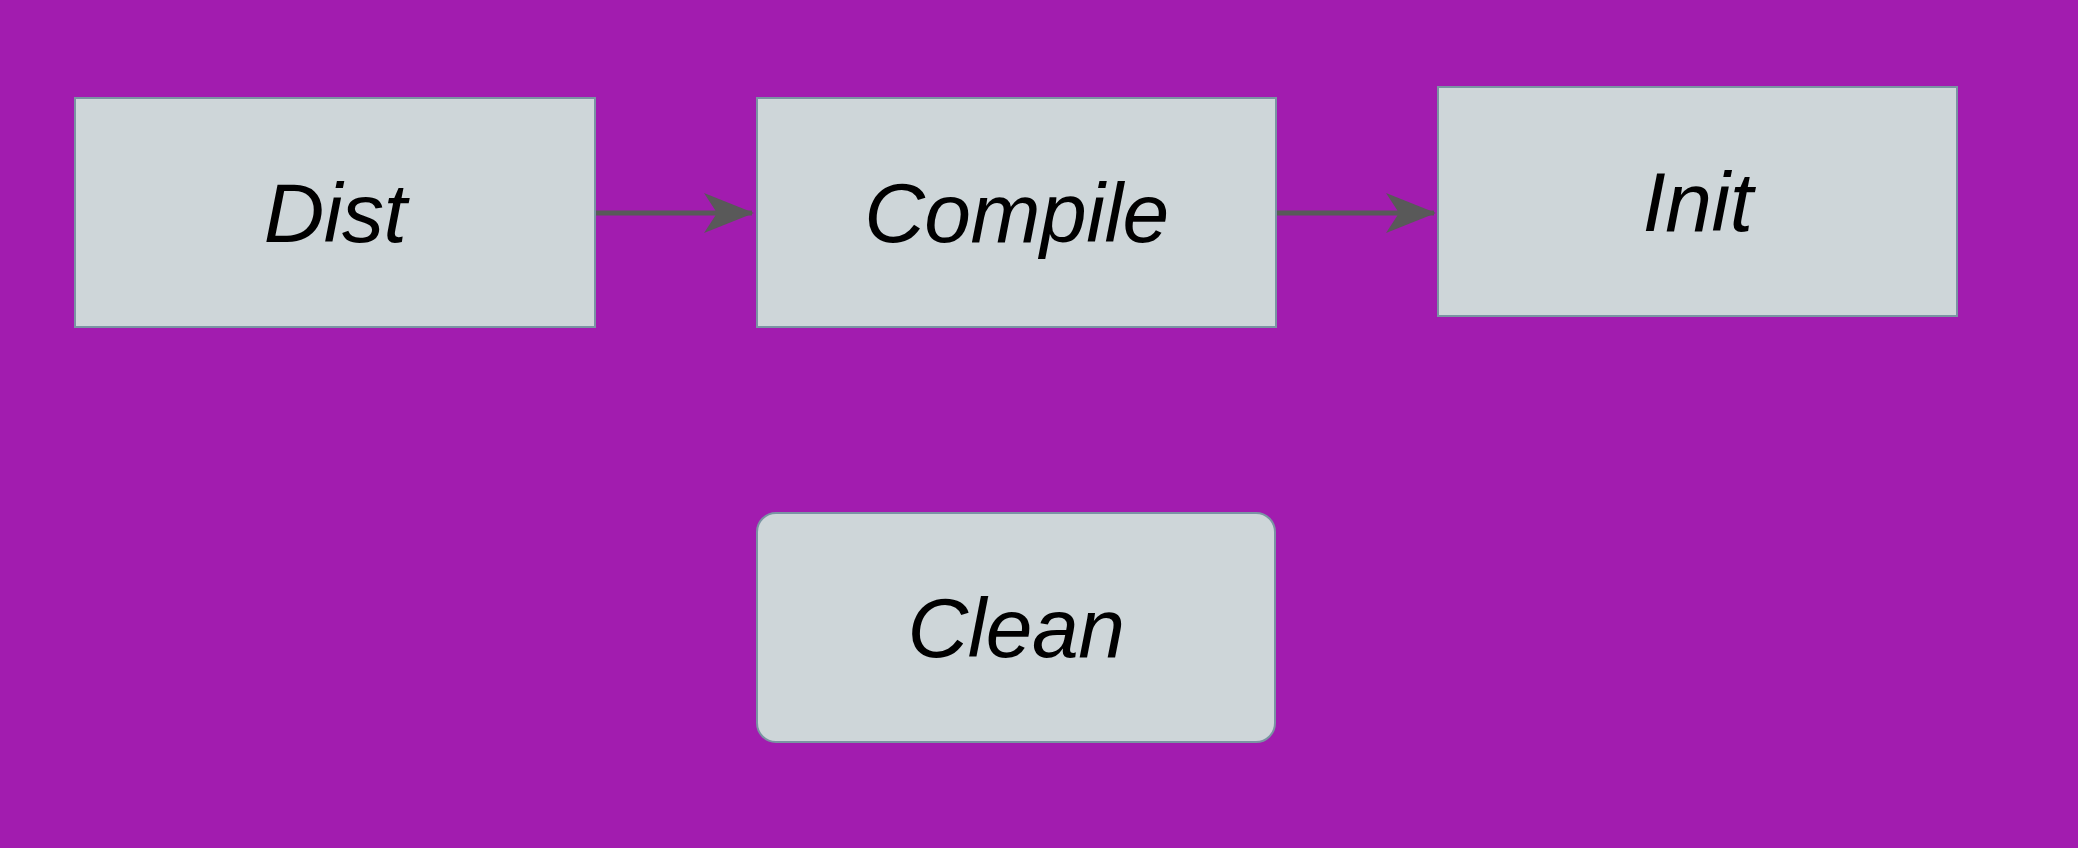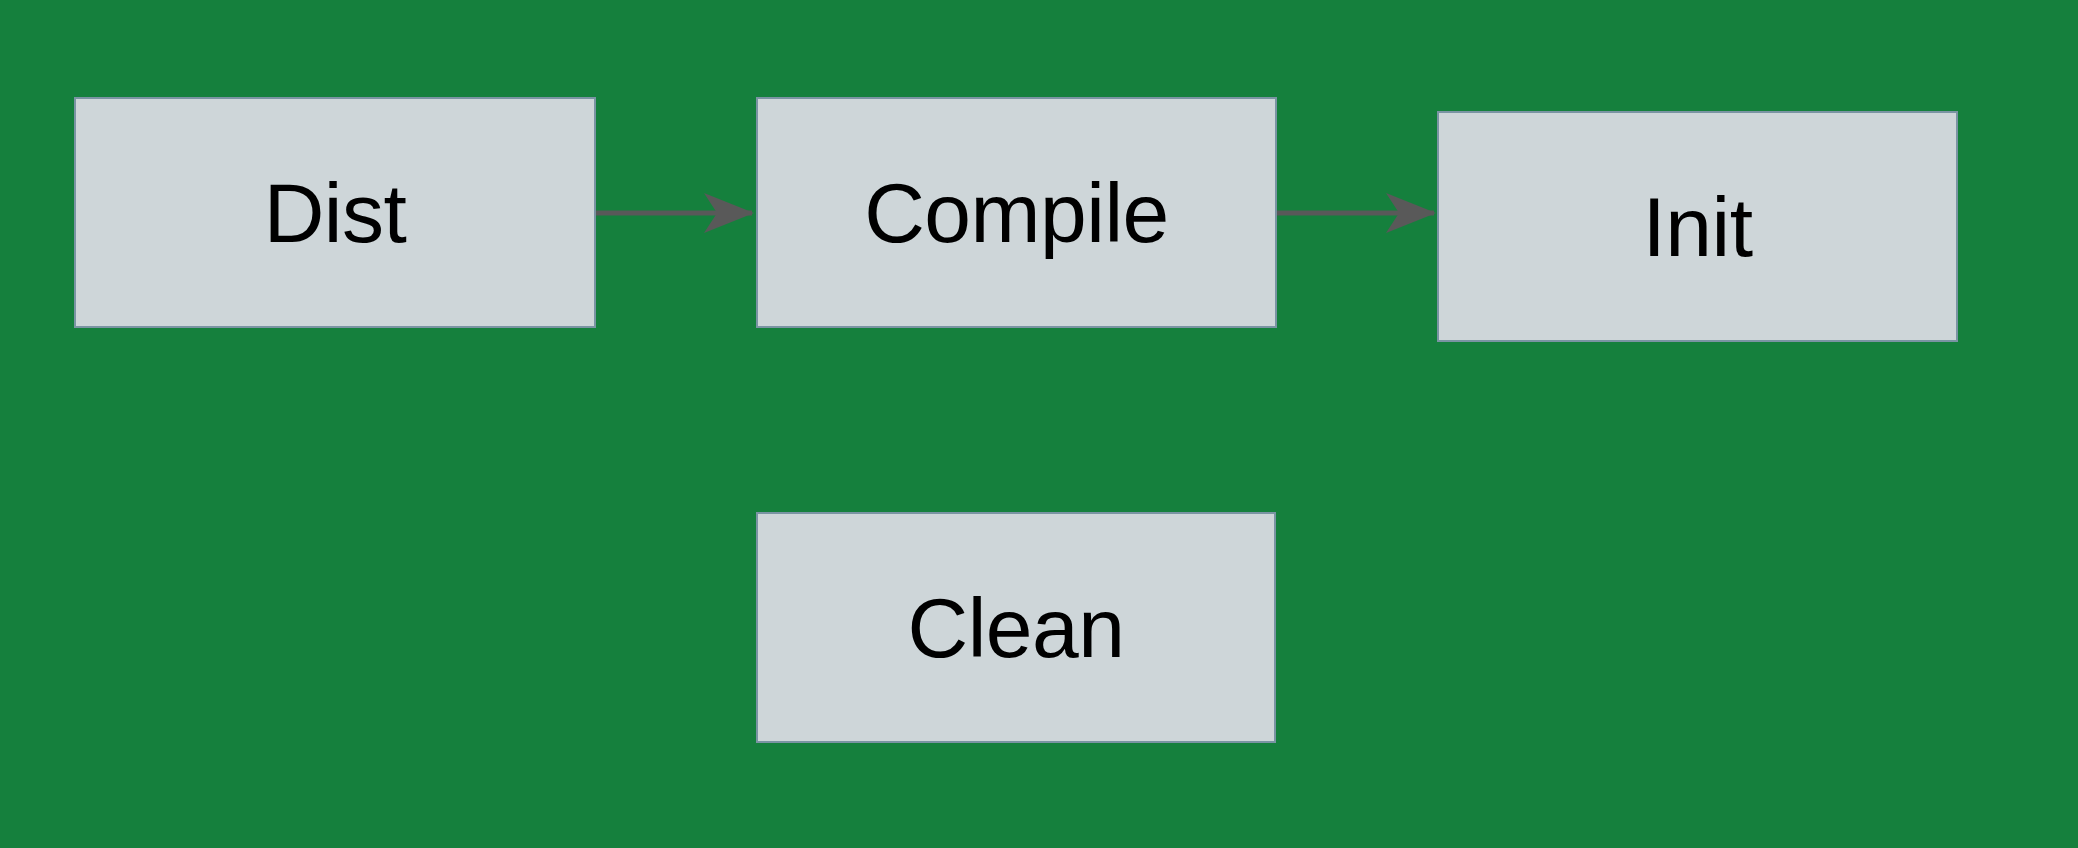--- a/index.html
+++ b/index.html
@@ -42,26 +42,26 @@
     color: #000000;
     line-height: 1;
     letter-spacing: -0.5px;
     white-space: nowrap;
     -webkit-font-smoothing: antialiased;
   }
   
   #node-dist    { left: 74px;  top: 97px;  width: 522px; height: 231px; }
   #node-compile { left: 756px; top: 97px;  width: 521px; height: 231px; }
   #node-init    { left: 1437px;top: 97px;  width: 521px; height: 231px; }
-  #node-clean   { left: 756px; top: 512px; width: 520px; height: 231px; }
+  #node-clean   { left: 756px; top: 512px; width: 520px; height: 231px; border-radius: 20px; }
 </style>
 </head>
 <body>
 
-<div id="diagram-canvas" style="width: 2078px; height: 848px; background: #15803d;">
+<div id="diagram-canvas" style="width: 2078px; height: 848px; background: #a21caf; font-style: italic;">
 
   <svg id="edge-layer" viewBox="0 0 2078 848" width="2078" height="848" xmlns="http://www.w3.org/2000/svg">
     <defs>
       <marker id="arrowhead-barbed" markerWidth="10" markerHeight="8" refX="9.6" refY="4" orient="auto" markerUnits="strokeWidth">
         <path d="M 0,0 L 10,4 L 0,8 L 2.6,4 Z" fill="#595959"></path>
       </marker>
     </defs>
 
     <g>
       <line x1="596" y1="213" x2="752" y2="213" stroke="#595959" stroke-width="5" marker-end="url(#arrowhead-barbed)"></line>
@@ -73,21 +73,21 @@
   </svg>
 
   <div class="node" id="node-dist" style="left: 74px; top: 97px; width: 522px; height: 231px; background: rgb(206, 214, 217); border: 2px solid rgb(122, 148, 163);">
     <span class="node-label" style="color: rgb(0, 0, 0);">Dist</span>
   </div>
 
   <div class="node" id="node-compile" style="left: 756px; top: 97px; width: 521px; height: 231px; background: rgb(206, 214, 217); border: 2px solid rgb(122, 148, 163); justify-content: center;">
     <span class="node-label" style="color: rgb(0, 0, 0);">Compile</span>
   </div>
 
-  <div class="node" id="node-init" style="left: 1437px; top: 111px; width: 521px; height: 231px; background: rgb(206, 214, 217); border: 2px solid rgb(122, 148, 163);">
+  <div class="node" id="node-init" style="left: 1437px; top: 86px; width: 521px; height: 231px; background: rgb(206, 214, 217); border: 2px solid rgb(122, 148, 163);">
     <span class="node-label" style="color: rgb(0, 0, 0);">Init</span>
   </div>
 
   <div class="node" id="node-clean" style="left: 756px; top: 512px; width: 520px; height: 231px; background: rgb(206, 214, 217); border: 2px solid rgb(122, 148, 163);">
     <span class="node-label" style="color: rgb(0, 0, 0);">Clean</span>
   </div>
 
 </div>
 
 </body></html>

